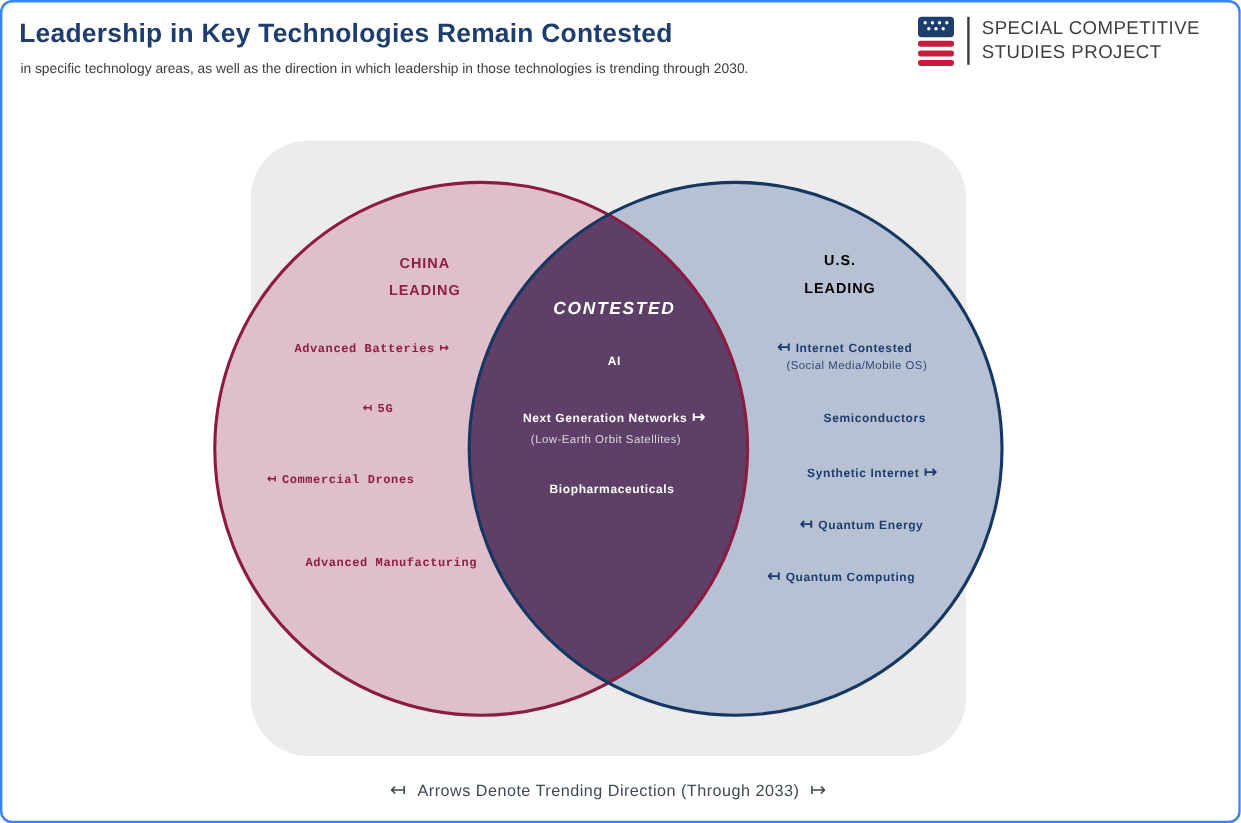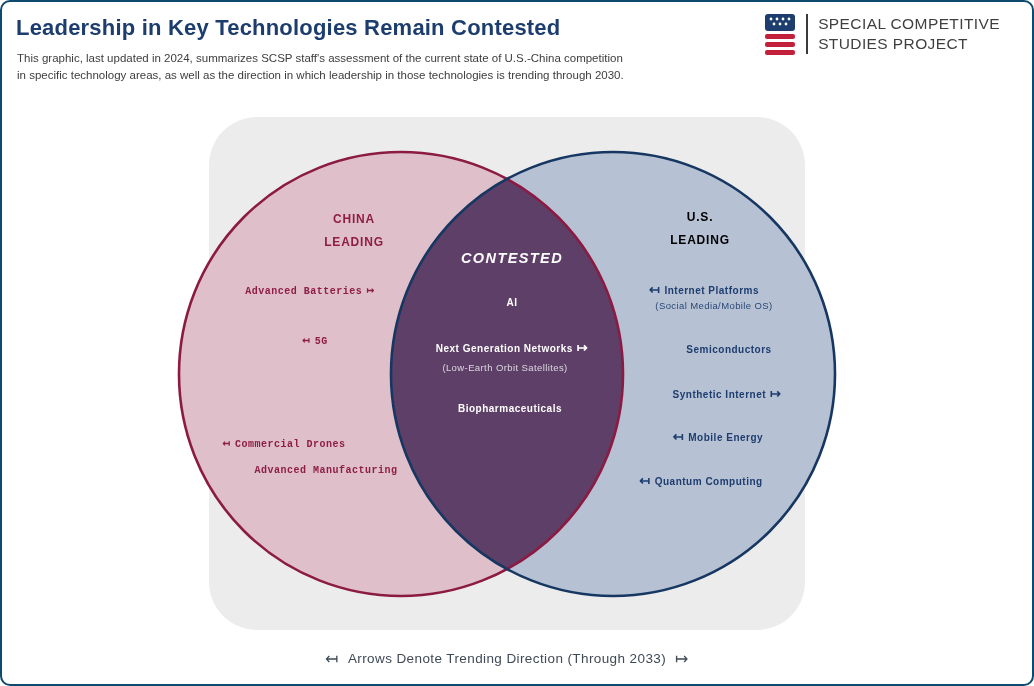--- a/index.html
+++ b/index.html
@@ -1,19 +1,19 @@
 <!DOCTYPE html>
 <html><head>
 <meta charset="utf-8">
 <style>
   * { margin:0; padding:0; box-sizing:border-box; }
   html,body { background:#ffffff; font-family:"Liberation Sans", sans-serif; }
   .page {
     position:relative; width:1034px; height:686px; background:#ffffff;
-    border:2px solid #0c4a6e; border-radius:10px; overflow:hidden;
+    border:2px solid #3b82f6; border-radius:10px; overflow:hidden;
   }
   .title {
     position:absolute; left:14px; top:13px;
     font-size:22px; font-weight:bold; color:#1d3d6f; letter-spacing:0.2px;
   }
   .subtitle {
     position:absolute; left:15px; top:48px;
     font-size:11.5px; line-height:17px; color:#3d3d3d;
   }
   .logo { position:absolute; right:32px; top:11px; display:flex; align-items:center; }
@@ -51,21 +51,20 @@
   }
   .legend .arrow { font-size:16px; margin:0 9px; color:#3f4a56; }
 </style>
 </head>
 <body>
 
 <div class="page">
 
   <div class="title">Leadership in Key Technologies Remain Contested</div>
   <div class="subtitle">
-    <div>This graphic, last updated in 2024, summarizes SCSP staff's assessment of the current state of U.S.-China competition</div>
     <div>in specific technology areas, as well as the direction in which leadership in those technologies is trending through 2030.</div>
   </div>
 
   <div class="logo">
     <svg class="flag" width="32" height="42" viewBox="0 0 32 42">
       <rect x="1" y="1" width="30" height="17" rx="3" fill="#1d3d6f"></rect>
       <circle cx="7" cy="6" r="1.4" fill="#ffffff"></circle>
       <circle cx="13" cy="6" r="1.4" fill="#ffffff"></circle>
       <circle cx="19" cy="6" r="1.4" fill="#ffffff"></circle>
       <circle cx="25" cy="6" r="1.4" fill="#ffffff"></circle>
@@ -111,50 +110,50 @@
   </div>
 
   <div class="center contested-label" style="left:510px; top:256px;">CONTESTED</div>
 
   <div class="center item china" style="left:310px; top:288px;">
     <span>Advanced Batteries</span><span class="arrow">↦</span>
   </div>
   <div class="center item china" style="left:311px; top:338px;">
     <span class="arrow">↤</span><span>5G</span>
   </div>
-  <div class="center item china" style="left:280px; top:397px;margin-top:44px;">
+  <div class="center item china" style="left:280px; top:397px;">
     <span class="arrow">↤</span><span>Commercial Drones</span>
   </div>
   <div class="center item china" style="left:324px; top:468px;text-align:right;">
     <span>Advanced Manufacturing</span>
   </div>
 
   <div class="center item contested" style="left:510px; top:300px;">
     <span>AI</span>
   </div>
   <div class="center item contested" style="left:512px; top:345px;">
     <span>Next Generation Networks</span><span class="arrow">↦</span>
   </div>
   <div class="center sub contested" style="left:503px; top:365px;">(Low-Earth Orbit Satellites)</div>
   <div class="center item contested" style="left:508px; top:406px;">
     <span>Biopharmaceuticals</span>
   </div>
 
   <div class="center item us" style="left:700px; top:287px;">
-    <span class="arrow">↤</span><span>Internet Platforms</span>
+    <span class="arrow">↤</span><span>Internet Contested</span>
   </div>
   <div class="center sub us" style="left:712px; top:303px;">(Social Media/Mobile OS)</div>
   <div class="center item us" style="left:727px; top:347px;">
     <span>Semiconductors</span>
   </div>
   <div class="center item us" style="left:727px; top:391px;">
     <span>Synthetic Internet</span><span class="arrow">↦</span>
   </div>
   <div class="center item us" style="left:714px; top:434px;">
-    <span class="arrow">↤</span><span>Mobile Energy</span>
+    <span class="arrow">↤</span><span>Quantum Energy</span>
   </div>
   <div class="center item us" style="left:697px; top:478px;">
     <span class="arrow">↤</span><span>Quantum Computing</span>
   </div>
 
   <div class="legend">
     <span class="arrow">↤</span>
     <span>Arrows Denote Trending Direction (Through 2033)</span>
     <span class="arrow">↦</span>
   </div>

